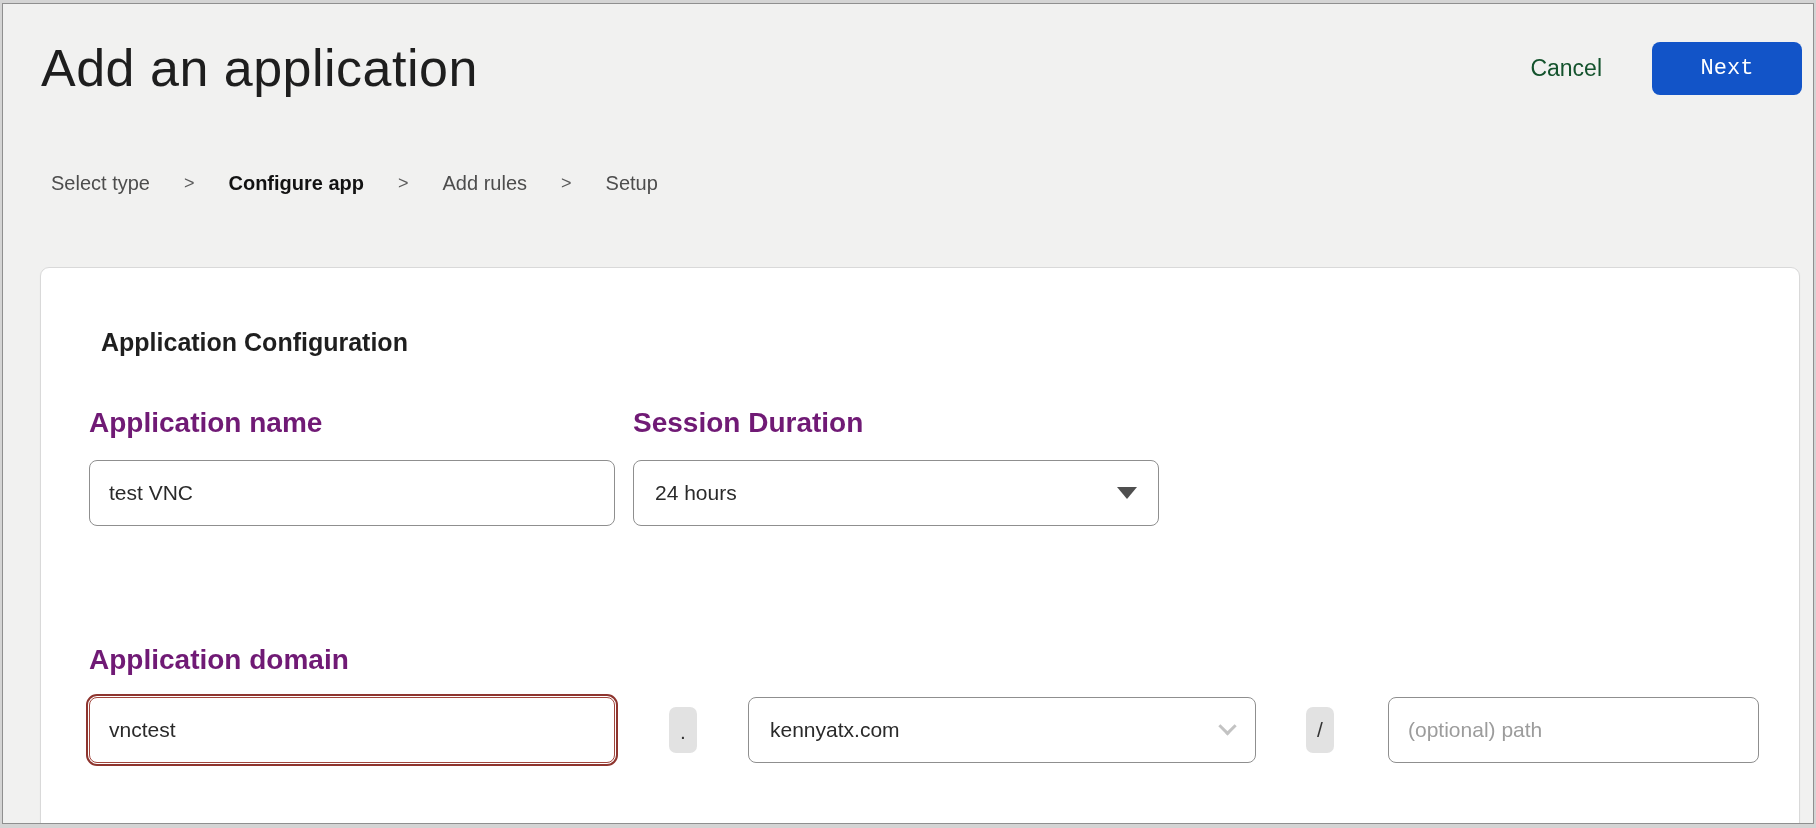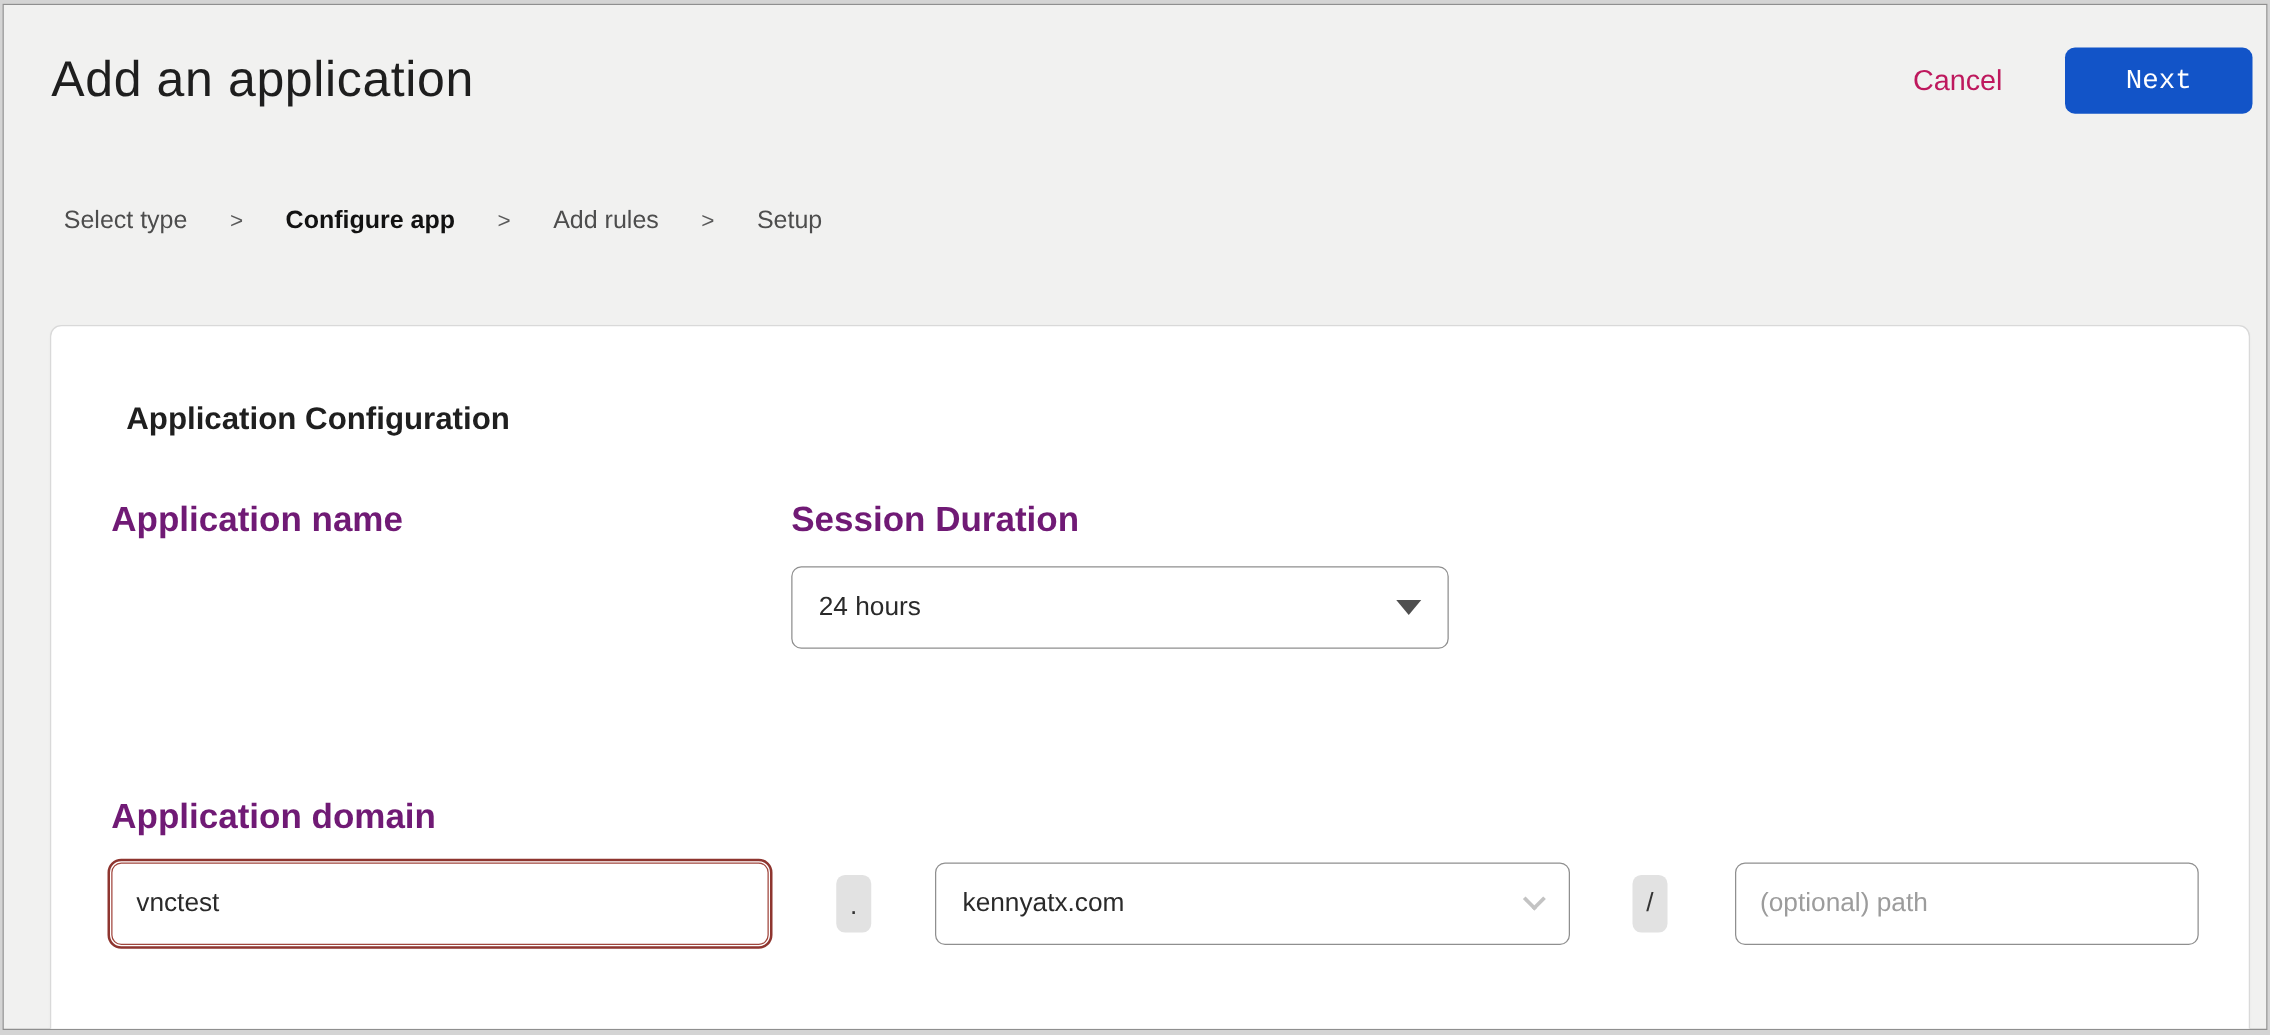--- a/index.html
+++ b/index.html
@@ -21,33 +21,33 @@
     position: relative;
   }
   
   .header {
     display: flex;
     justify-content: space-between;
     align-items: center;
     padding: 34px 11px 0 38px;
   }
   .page-title {
-    font-size: 40px;
+    font-size: 52px;
     font-weight: 400;
     color: #1e1e1e;
     letter-spacing: 0.5px;
   }
   .header-actions {
     display: flex;
     align-items: center;
     gap: 50px;
   }
   .cancel-link {
     font-size: 23px;
-    color: #be185d;
+    color: #14532d;
     cursor: pointer;
     text-decoration: none;
   }
   .next-button {
     width: 150px;
     height: 53px;
     background: #1254c8;
     color: #ffffff;
     border: none;
     border-radius: 8px;
@@ -188,20 +188,21 @@
       <span class="crumb-sep">&gt;</span>
       <span class="crumb">Setup</span>
     </nav>
 
     <section class="card">
       <h2 class="section-title">Application Configuration</h2>
 
       <div class="row-two-col">
         <div class="field">
           <label class="field-label">Application name</label>
+          <input class="text-input" type="text" value="test VNC" style="">
         </div>
         <div class="field">
           <label class="field-label">Session Duration</label>
           <div class="select-box">
             <span>24 hours</span>
             <span class="caret-triangle"></span>
           </div>
         </div>
       </div>
 

